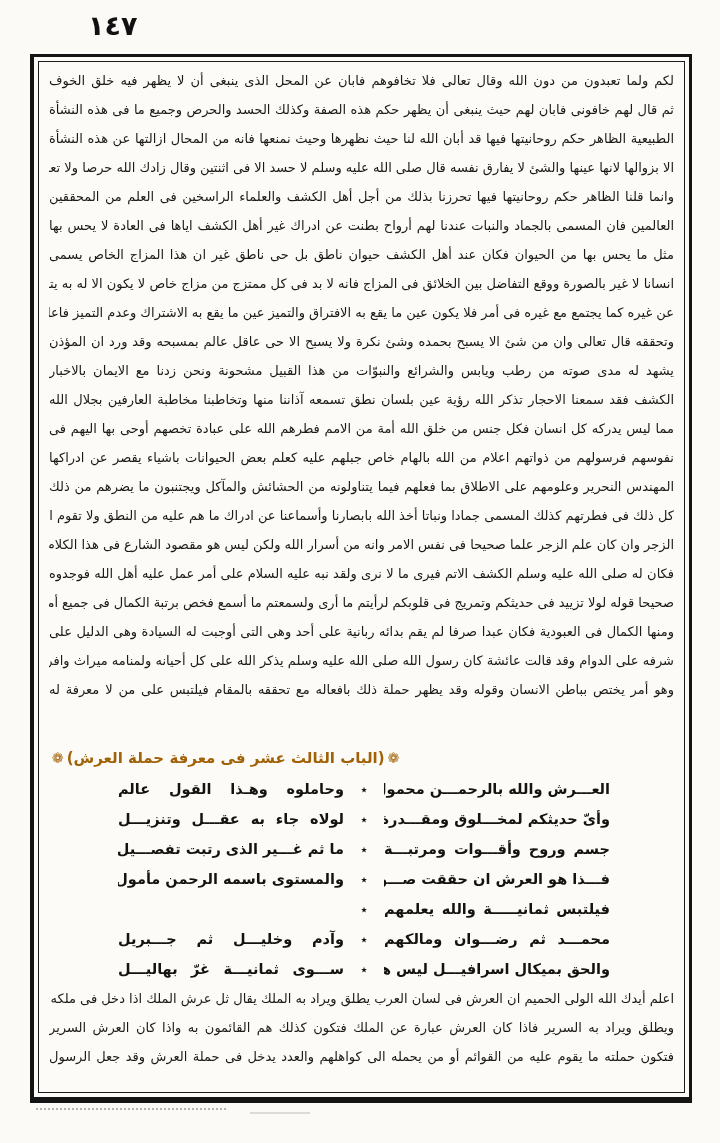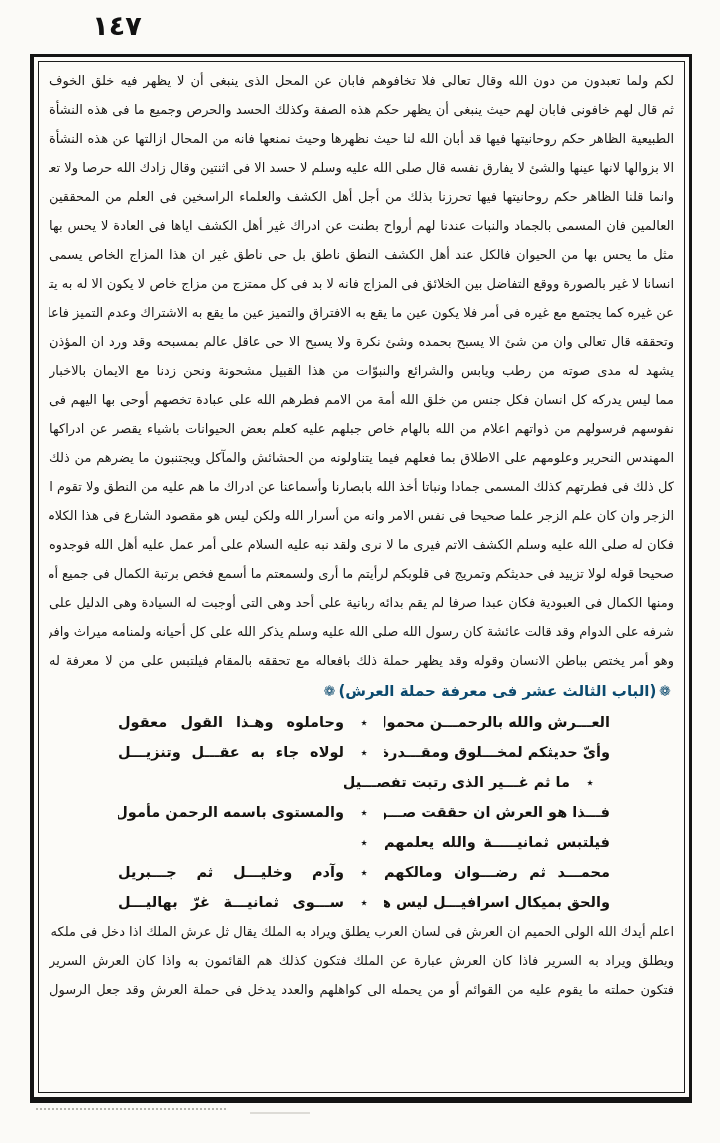--- a/index.html
+++ b/index.html
@@ -4,22 +4,22 @@
 <style>
   html,body{margin:0;padding:0;}
   body{
     width:720px;height:1143px;position:relative;
     background:#fbfaf7;
     font-family:"DejaVu Sans",sans-serif;
     color:#161412;
     overflow:hidden;
   }
   .page-number{
-    position:absolute;top:10px;left:72px;width:90px;
-    text-align:center;font-size:27px;font-weight:bold;
+    position:absolute;top:10px;left:88px;width:90px;
+    text-align:left;font-size:27px;font-weight:bold;
     letter-spacing:2px;color:#111;
   }
   .frame-outer{
     position:absolute;left:30px;top:54px;width:662px;height:1049px;
     border:3px solid #141414;border-bottom-width:6px;border-left-width:4px;
     box-sizing:border-box;background:#fcfbf8;
   }
   .frame-inner{
     position:absolute;left:4px;top:4px;right:4px;bottom:4px;
     border:1.5px solid #1c1c1c;
@@ -31,23 +31,24 @@
   .line{
     direction:rtl;
     font-size:13px;line-height:29px;height:29px;
     text-align:justify;text-align-last:justify;
     white-space:nowrap;overflow:hidden;
     font-weight:500;
     color:#1b1916;
   }
   .line.short-last{text-align-last:right;padding-left:26px;}
   .chapter-heading{
-    direction:rtl;text-align:right;
+    direction:rtl;text-align:left;
     font-size:15px;font-weight:bold;line-height:32px;height:32px;
-    color:#0c4a6e;
+    color:#a16207;
+    margin-top:38px;
   }
   .chapter-heading .orn{font-size:14px;padding:0 3px;}
   .poem{
     direction:rtl;
     width:492px;margin:0 64px 0 auto;
   }
   .verse{
     display:flex;direction:rtl;align-items:baseline;
     height:30px;line-height:30px;
   }
@@ -77,53 +78,55 @@
 <div class="frame-outer">
   <div class="frame-inner">
 
     <div class="text-col" id="prose-top">
         <div class="line">لكم ولما تعبدون من دون الله وقال تعالى فلا تخافوهم فابان عن المحل الذى ينبغى أن لا يظهر فيه خلق الخوف</div>
         <div class="line">ثم قال لهم خافونى فابان لهم حيث ينبغى أن يظهر حكم هذه الصفة وكذلك الحسد والحرص وجميع ما فى هذه النشأة</div>
         <div class="line">الطبيعية الظاهر حكم روحانيتها فيها قد أبان الله لنا حيث نظهرها وحيث نمنعها فانه من المحال ازالتها عن هذه النشأة</div>
         <div class="line">الا بزوالها لانها عينها والشئ لا يفارق نفسه قال صلى الله عليه وسلم لا حسد الا فى اثنتين وقال زادك الله حرصا ولا تعد</div>
         <div class="line">وانما قلنا الظاهر حكم روحانيتها فيها تحرزنا بذلك من أجل أهل الكشف والعلماء الراسخين فى العلم من المحققين</div>
         <div class="line">العالمين فان المسمى بالجماد والنبات عندنا لهم أرواح بطنت عن ادراك غير أهل الكشف اياها فى العادة لا يحس بها</div>
-        <div class="line">مثل ما يحس بها من الحيوان فالكل عند أهل الكشف النطق ناطق بل حى ناطق غير ان هذا المزاج الخاص يسمى</div>
+        <div class="line">مثل ما يحس بها من الحيوان فكان عند أهل الكشف حيوان ناطق بل حى ناطق غير ان هذا المزاج الخاص يسمى</div>
         <div class="line">انسانا لا غير بالصورة ووقع التفاضل بين الخلائق فى المزاج فانه لا بد فى كل ممتزج من مزاج خاص لا يكون الا له به يتميز</div>
         <div class="line">عن غيره كما يجتمع مع غيره فى أمر فلا يكون عين ما يقع به الافتراق والتميز عين ما يقع به الاشتراك وعدم التميز فاعلم ذلك</div>
         <div class="line">وتحققه قال تعالى وان من شئ الا يسبح بحمده وشئ نكرة ولا يسبح الا حى عاقل عالم بمسبحه وقد ورد ان المؤذن</div>
         <div class="line">يشهد له مدى صوته من رطب ويابس والشرائع والنبوّات من هذا القبيل مشحونة ونحن زدنا مع الايمان بالاخبار</div>
+        <div class="line">الكشف فقد سمعنا الاحجار تذكر الله رؤية عين بلسان نطق تسمعه آذاننا منها وتخاطبنا مخاطبة العارفين بجلال الله</div>
         <div class="line">مما ليس يدركه كل انسان فكل جنس من خلق الله أمة من الامم فطرهم الله على عبادة تخصهم أوحى بها اليهم فى</div>
         <div class="line">نفوسهم فرسولهم من ذواتهم اعلام من الله بالهام خاص جبلهم عليه كعلم بعض الحيوانات باشياء يقصر عن ادراكها</div>
         <div class="line">المهندس النحرير وعلومهم على الاطلاق بما فعلهم فيما يتناولونه من الحشائش والمآكل ويجتنبون ما يضرهم من ذلك</div>
         <div class="line">كل ذلك فى فطرتهم كذلك المسمى جمادا ونباتا أخذ الله بابصارنا وأسماعنا عن ادراك ما هم عليه من النطق ولا تقوم الساعة حتى</div>
         <div class="line">الزجر وان كان علم الزجر علما صحيحا فى نفس الامر وانه من أسرار الله ولكن ليس هو مقصود الشارع فى هذا الكلام</div>
         <div class="line">فكان له صلى الله عليه وسلم الكشف الاتم فيرى ما لا نرى ولقد نبه عليه السلام على أمر عمل عليه أهل الله فوجدوه</div>
         <div class="line">صحيحا قوله لولا تزييد فى حديثكم وتمريج فى قلوبكم لرأيتم ما أرى ولسمعتم ما أسمع فخص برتبة الكمال فى جميع أموره</div>
         <div class="line">ومنها الكمال فى العبودية فكان عبدا صرفا لم يقم بدائه ربانية على أحد وهى التى أوجبت له السيادة وهى الدليل على</div>
         <div class="line">شرفه على الدوام وقد قالت عائشة كان رسول الله صلى الله عليه وسلم يذكر الله على كل أحيانه ولمنامه ميراث وافر</div>
         <div class="line">وهو أمر يختص بباطن الانسان وقوله وقد يظهر حملة ذلك بافعاله مع تحققه بالمقام فيلتبس على من لا معرفة له</div>
       </div>
 
     <div class="chapter-heading">
       <span class="orn">❁</span><span>(الباب الثالث عشر فى معرفة حملة العرش)</span><span class="orn">❁</span>
     </div>
 
     <div class="poem" id="poem">
         <div class="verse">
           <span class="hemi">العـــرش والله بالرحمـــن محمول</span>
           <span class="verse-star">٭</span>
-          <span class="hemi">وحاملوه وهـذا القول معقول</span>
+          <span class="hemi">وحاملوه وهـذا القول عالم</span>
         </div>
         <div class="verse">
           <span class="hemi">وأىّ حديثكم لمخـــلوق ومقـــدرة</span>
           <span class="verse-star">٭</span>
           <span class="hemi">لولاه جاء به عقـــل وتنزيـــل</span>
         </div>
         <div class="verse">
+          <span class="hemi">جسم وروح وأقـــوات ومرتبـــة</span>
           <span class="verse-star">٭</span>
           <span class="hemi">ما ثم غـــير الذى رتبت تفصـــيل</span>
         </div>
         <div class="verse">
           <span class="hemi">فـــذا هو العرش ان حققت صـــورته</span>
           <span class="verse-star">٭</span>
           <span class="hemi">والمستوى باسمه الرحمن مأمول</span>
         </div>
         <div class="verse">
           <span class="hemi">فيلتبس ثمانيـــــة والله يعلمهم</span>

